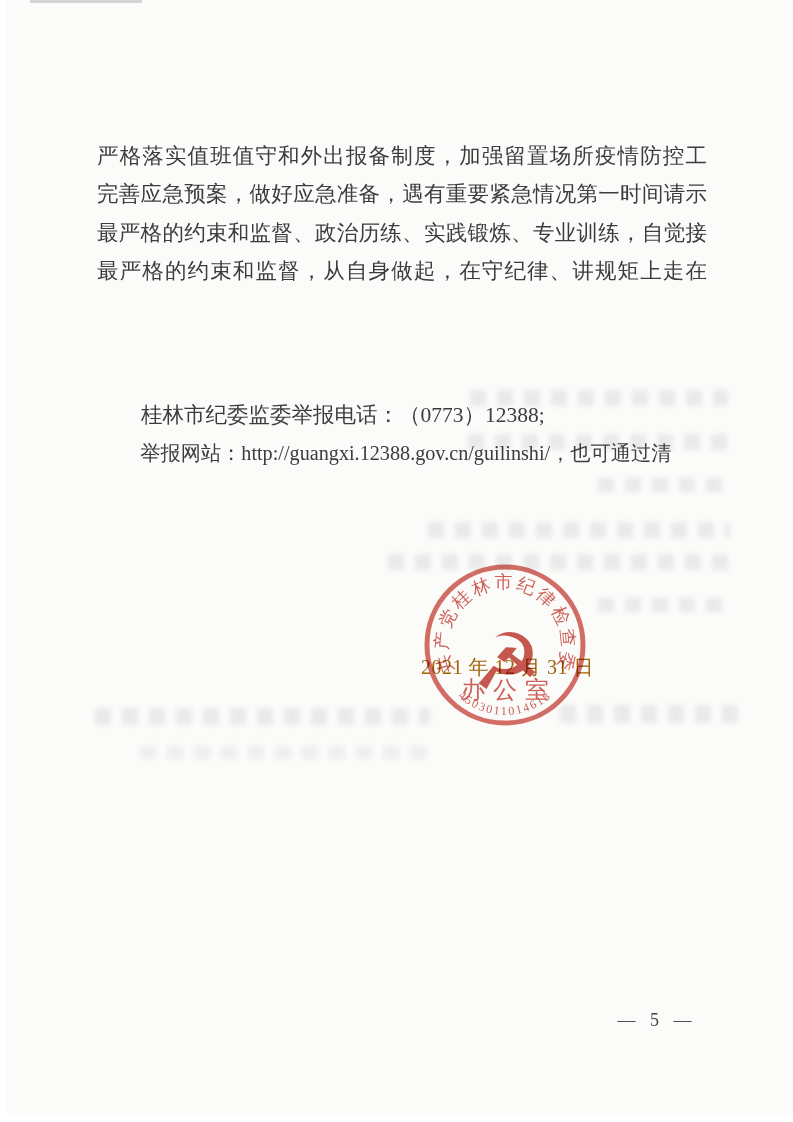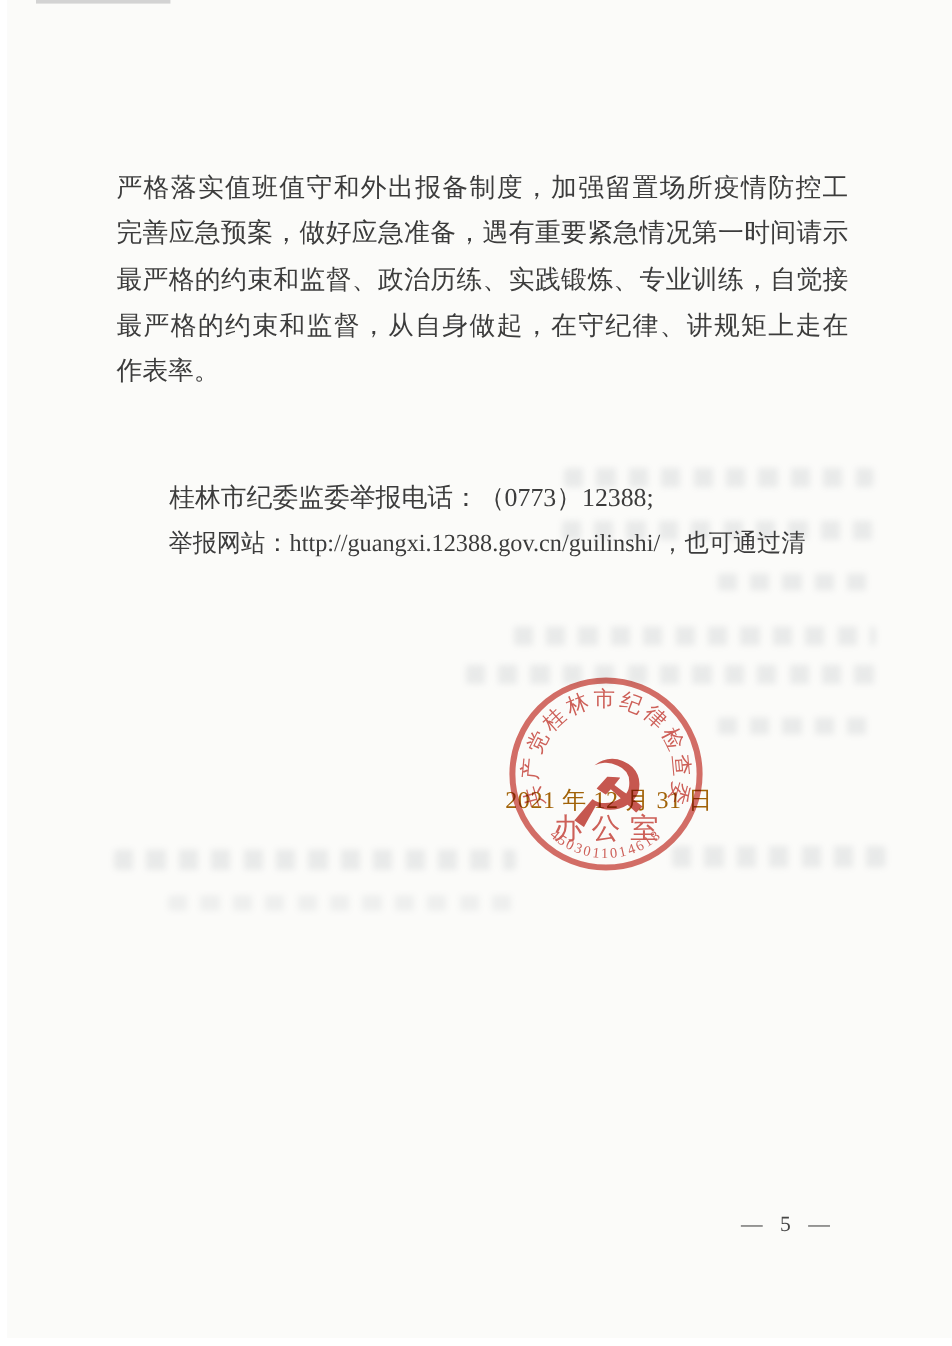--- a/index.html
+++ b/index.html
@@ -96,21 +96,20 @@
   <div class="ghost" style="left:598px; top:598px; width:135px; height:14px;"></div>
   <div class="ghost" style="left:95px;  top:708px; width:335px; height:17px;"></div>
   <div class="ghost" style="left:560px; top:705px; width:178px; height:18px;"></div>
   <div class="ghost" style="left:140px; top:746px; width:292px; height:13px; opacity:.1;"></div>
 
   <div class="body-block first">
     <div class="tline full">严格落实值班值守和外出报备制度，加强留置场所疫情防控工作，</div>
     <div class="tline full">完善应急预案，做好应急准备，遇有重要紧急情况第一时间请示</div>
     <div class="tline full">最严格的约束和监督、政治历练、实践锻炼、专业训练，自觉接受</div>
     <div class="tline full">最严格的约束和监督，从自身做起，在守纪律、讲规矩上走在前、</div>
-    <div class="tline left">作表率。</div>
   </div>
 
   <div class="body-block second">
     <div class="tline left indent">桂林市纪委监委举报电话：（0773）12388;</div>
     <div class="tline left indent url-line">举报网站：http://guangxi.12388.gov.cn/guilinshi/，也可通过清</div>
   </div>
 
   <div class="doc-date">2021 年 12 月 31 日</div>
 
   <div class="seal">

